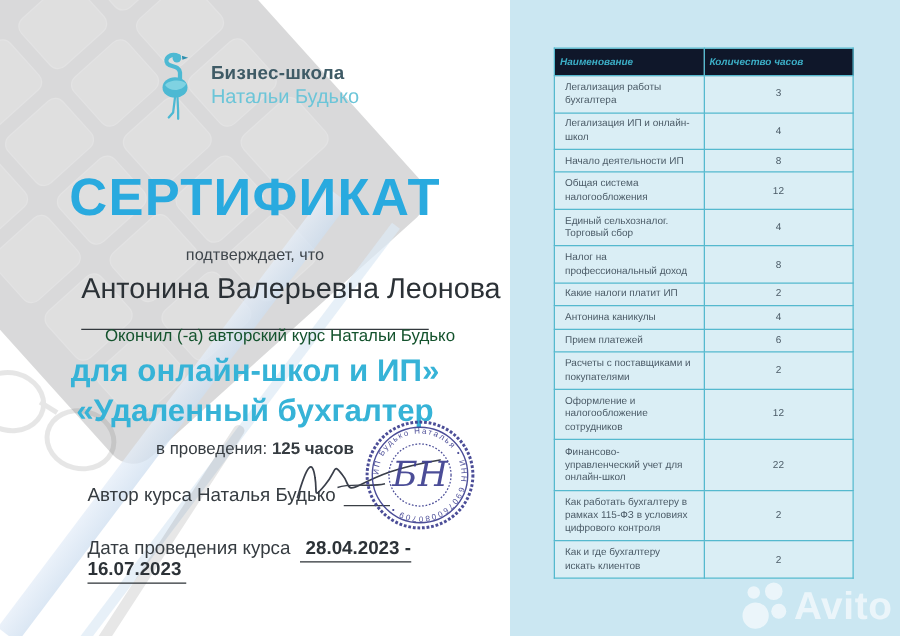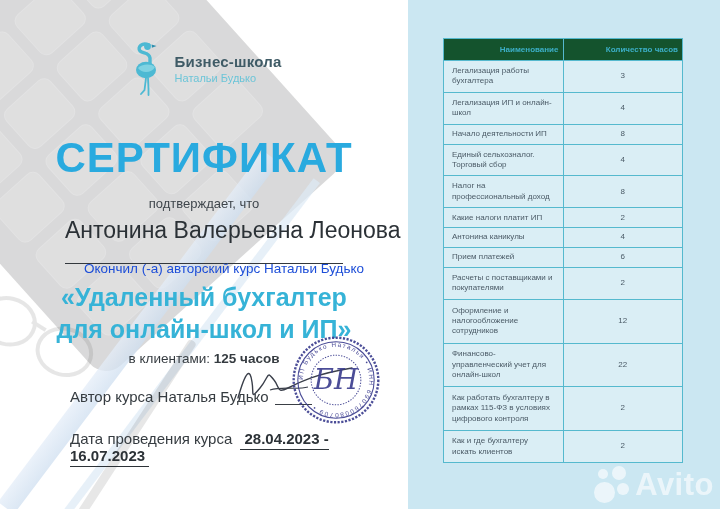--- a/index.html
+++ b/index.html
@@ -18,44 +18,44 @@
   .blue-band { position:absolute; left:6px; top:498px; width:440px; height:20px; background:linear-gradient(180deg,#e4edf8,#cfdff0); transform:rotate(-53deg); transform-origin:left center; opacity:0.75; }
   .blue-band2 { position:absolute; left:58px; top:520px; width:430px; height:8px; background:#dde9f5; transform:rotate(-53deg); transform-origin:left center; opacity:0.7; }
   .glasses { position:absolute; left:-14px; top:290px; opacity:0.13; transform:rotate(14deg); }
   .glasses .lens { position:absolute; width:58px; height:50px; border:4px solid #4a4a4a; border-radius:50%; }
   .lens.l2 { left:62px; top:16px; }
   .glasses .bridge { position:absolute; left:52px; top:20px; width:16px; height:4px; background:#4a4a4a; transform:rotate(18deg); }
   .pen { position:absolute; left:118px; top:320px; width:9px; height:260px; background:#3a3a3a; border-radius:4px; transform:rotate(33deg); opacity:0.12; }
 
   .logo { position:absolute; top:40px; left:0; right:0; display:flex; justify-content:center; align-items:center; gap:14px; }
   .logo-text .brand { font-size:15px; font-weight:bold; color:#3f5b66; letter-spacing:0.2px; }
-  .logo-text .sub { font-size:11px; color:#6cc5d8; margin-top:2px; }
+  .logo-text .sub { font-size:16px; color:#6cc5d8; margin-top:2px; }
 
   .cert-title { position:absolute; top:134px; left:0; right:0; text-align:center; font-size:42px; font-weight:800; color:#29aadf; letter-spacing:1px; }
   .confirms { position:absolute; top:196px; left:0; right:0; text-align:center; font-size:13px; color:#3f464c; }
   .recipient { position:absolute; top:217px; left:50%; transform:translateX(-50%); width:278px; text-align:center; font-size:23px; color:#2b3136; padding-bottom:19px; border-bottom:1.5px solid #33383d; white-space:nowrap; }
-  .completed { position:absolute; top:261px; left:4px; right:0; text-align:center; font-size:13.5px; color:#1d4ed8;padding-left:36px; }
+  .completed { position:absolute; top:261px; left:4px; right:0; text-align:center; font-size:13.5px; color:#14532d;padding-left:36px; }
   .course-title { position:absolute; top:281px; left:0; right:0; text-align:center; font-size:25px; font-weight:bold; color:#36b3d7; line-height:1.28; }
   .hours-line { position:absolute; top:351px; left:0; right:0; text-align:center; font-size:13.5px; color:#363c41; }
   .hours-line b { font-weight:600; }
 
   .author-row { position:absolute; top:388px; left:70px; width:242px; display:flex; align-items:flex-end; font-size:15px; color:#363c41; }
   .author-row .sig-line { flex:1; border-bottom:1.3px solid #3a3f45; height:1.1em; margin-left:6px; }
   .signature-svg { position:absolute; left:160px; top:-28px; width:130px; height:46px; pointer-events:none; }
 
   .date-row { position:absolute; top:430px; left:70px; font-size:15px; color:#363c41; }
   .date-row .date-val { font-weight:bold; color:#2c3237; border-bottom:1.6px solid #2c3237; padding:0 4px 2px 4px; margin-left:4px; }
 
   .stamp { position:absolute; left:290px; top:334px; width:92px; height:92px; opacity:0.92; }
 
   
   .table-panel { position:absolute; left:408px; top:0; width:312px; height:509px; background:#cbe7f2; }
   table.course { position:absolute; left:35px; top:38px; width:240px; height:425px; border-collapse:collapse; table-layout:fixed; }
   table.course th, table.course td { border:1px solid #55b9ce; }
-  table.course th { background:#14532d; color:#3cafc7; font-size:8px; font-weight:bold; text-align:right; padding:6px 4px; }
+  table.course th { background:#0f172a; color:#3cafc7; font-size:8px; font-weight:bold; text-align:left; padding:6px 4px;font-style:italic; }
   table.course td { background:#daeef5; color:#4a5a66; font-size:8px; line-height:1.3; padding:3px 8px; }
   td.hours-cell { text-align:center; padding:3px 2px; }
 
   
   .watermark { position:absolute; right:6px; bottom:4px; display:flex; align-items:center; opacity:0.62; }
   .wm-dots { position:relative; width:40px; height:40px; margin-right:3px; }
   .wm-dots i { position:absolute; background:#ffffff; border-radius:50%; }
   .wm-text { color:#ffffff; font-size:31px; font-weight:bold; letter-spacing:0.5px; }
 </style>
 </head>
@@ -112,25 +112,25 @@
         <div class="brand">Бизнес-школа</div>
         <div class="sub">Натальи Будько</div>
       </div>
     </div>
 
     <div class="cert-title">СЕРТИФИКАТ</div>
     <div class="confirms">подтверждает, что</div>
     <div class="recipient">Антонина Валерьевна Леонова</div>
     <div class="completed">Окончил (-а) авторский курс Натальи Будько</div>
     <div class="course-title">
+      <div>для онлайн-школ и ИП»</div>
       <div>«Удаленный бухгалтер</div>
-      <div>для онлайн-школ и ИП»</div>
     </div>
     <div class="hours-line">
-      <span>в клиентами:</span>
+      <span>в проведения:</span>
       <b>125 часов</b>
     </div>
 
     <div class="author-row">
       <span>Автор курса Наталья Будько</span>
       <span class="sig-line"></span>
       <svg class="signature-svg" viewBox="0 0 130 46">
         <path d="M8,38 C16,10 20,8 22,22 C24,34 20,40 30,28 C40,16 36,10 44,20 C50,27 46,34 58,28 C72,21 86,14 122,8" fill="none" stroke="#3a3f4a" stroke-width="1.4" stroke-linecap="round"></path>
         <path d="M40,30 C52,26 66,30 78,27" fill="none" stroke="#3a3f4a" stroke-width="1.1"></path>
       </svg>
@@ -168,20 +168,24 @@
           </tr>
           <tr>
             <td class="name-cell">Легализация ИП и онлайн-школ</td>
             <td class="hours-cell">4</td>
           </tr>
           <tr>
             <td class="name-cell">Начало деятельности ИП</td>
             <td class="hours-cell">8</td>
           </tr>
           <tr>
+            <td class="name-cell">Общая система налогообложения</td>
+            <td class="hours-cell">12</td>
+          </tr>
+          <tr>
             <td class="name-cell">Единый сельхозналог. Торговый сбор</td>
             <td class="hours-cell">4</td>
           </tr>
           <tr>
             <td class="name-cell">Налог на профессиональный доход</td>
             <td class="hours-cell">8</td>
           </tr>
           <tr>
             <td class="name-cell">Какие налоги платит ИП</td>
             <td class="hours-cell">2</td>

